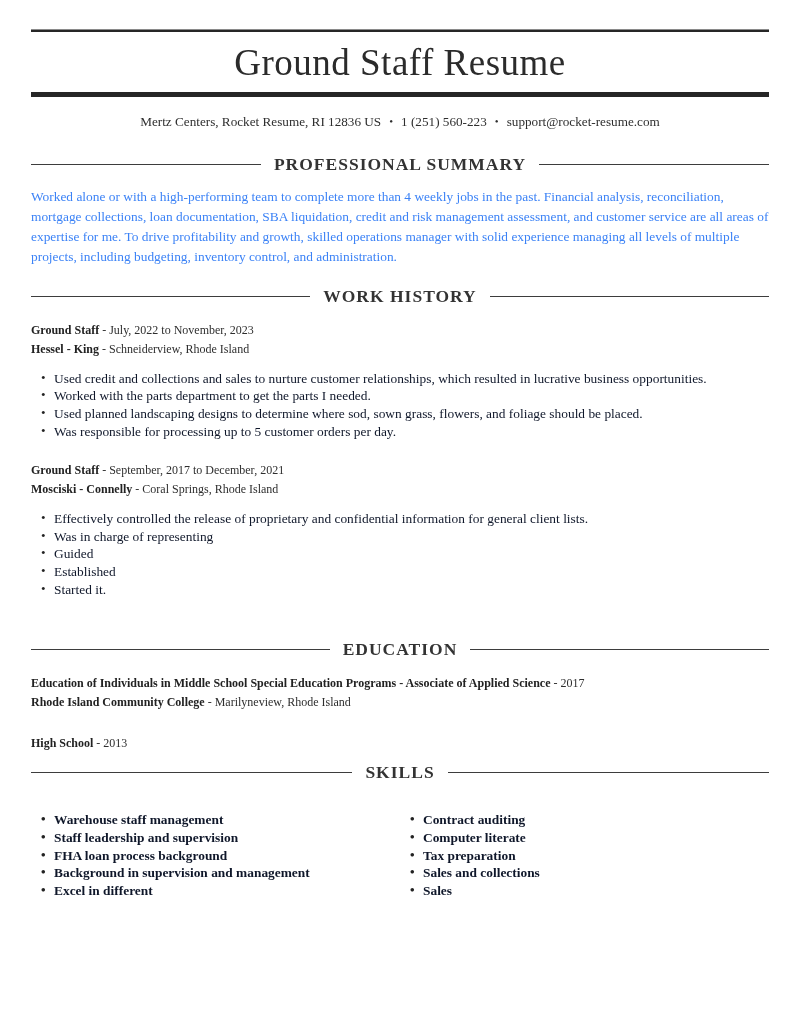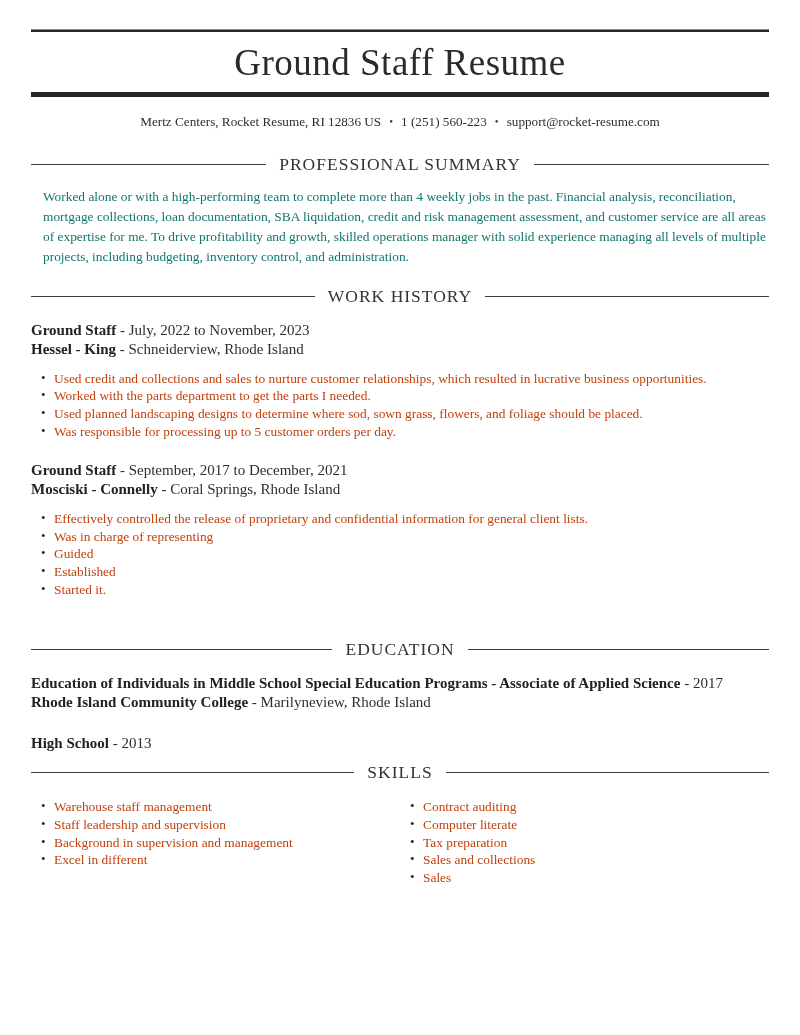--- a/index.html
+++ b/index.html
@@ -56,63 +56,63 @@
   .sec-head .rule {
     flex: 1;
     height: 1px;
     background: #3d3d3d;
   }
   .sec-head .label {
     font-size: 17.5px;
     letter-spacing: 1px;
     color: #333333;
     white-space: nowrap;
-    font-weight: 400;
+    font-weight: 700;
   }
   .summary-text {
-    margin: 12px 0 0 12px;
+    margin: 12px 0 0 0;
     font-size: 13.4px;
     line-height: 20px;
-    color: #0f766e;
+    color: #3b82f6;
   }
   .job, .edu-entry { margin-top: 14px; }
   .job + .job { margin-top: 20px; }
   .edu-entry + .edu-entry { margin-top: 21px; }
   .line-13 {
     margin: 0;
-    font-size: 15px;
+    font-size: 12px;
     line-height: 19.5px;
     color: #2e2e2e;
   }
   .line-13 b { color: #222222; }
   ul.bullets {
     list-style: none;
     margin: 10px 0 0 0;
     padding: 0 0 0 10px;
   }
   ul.bullets li {
     position: relative;
     padding-left: 13px;
     font-size: 13.4px;
     line-height: 17.8px;
-    color: #c2410c;
+    color: #0f172a;
   }
   ul.bullets li::before {
     content: "\2022";
     position: absolute;
     left: 0;
     top: -1px;
     font-size: 13px;
     color: #222222;
   }
   .skills-cols {
     display: flex;
     margin-top: 4px;
   }
-  .skills-cols ul.bullets { flex: 1; margin-top: 11px; }
+  .skills-cols ul.bullets { flex: 1; margin-top: 24px; font-weight: bold; }
   .skills-cols ul.bullets li { line-height: 17.6px; }
   .work-gap { margin-top: 19px; }
   .edu-gap { margin-top: 40px; }
   .skills-gap { margin-top: 9px; }
 </style>
 </head>
 <body>
 
 <div class="page">
 
@@ -178,20 +178,21 @@
   <div class="sec-head skills-gap">
     <div class="rule"></div>
     <div class="label">SKILLS</div>
     <div class="rule"></div>
   </div>
 
   <div class="skills-cols">
     <ul class="bullets">
       <li>Warehouse staff management</li>
       <li>Staff leadership and supervision</li>
+      <li>FHA loan process background</li>
       <li>Background in supervision and management</li>
       <li>Excel in different</li>
     </ul>
     <ul class="bullets">
       <li>Contract auditing</li>
       <li>Computer literate</li>
       <li>Tax preparation</li>
       <li>Sales and collections</li>
       <li>Sales</li>
     </ul>

